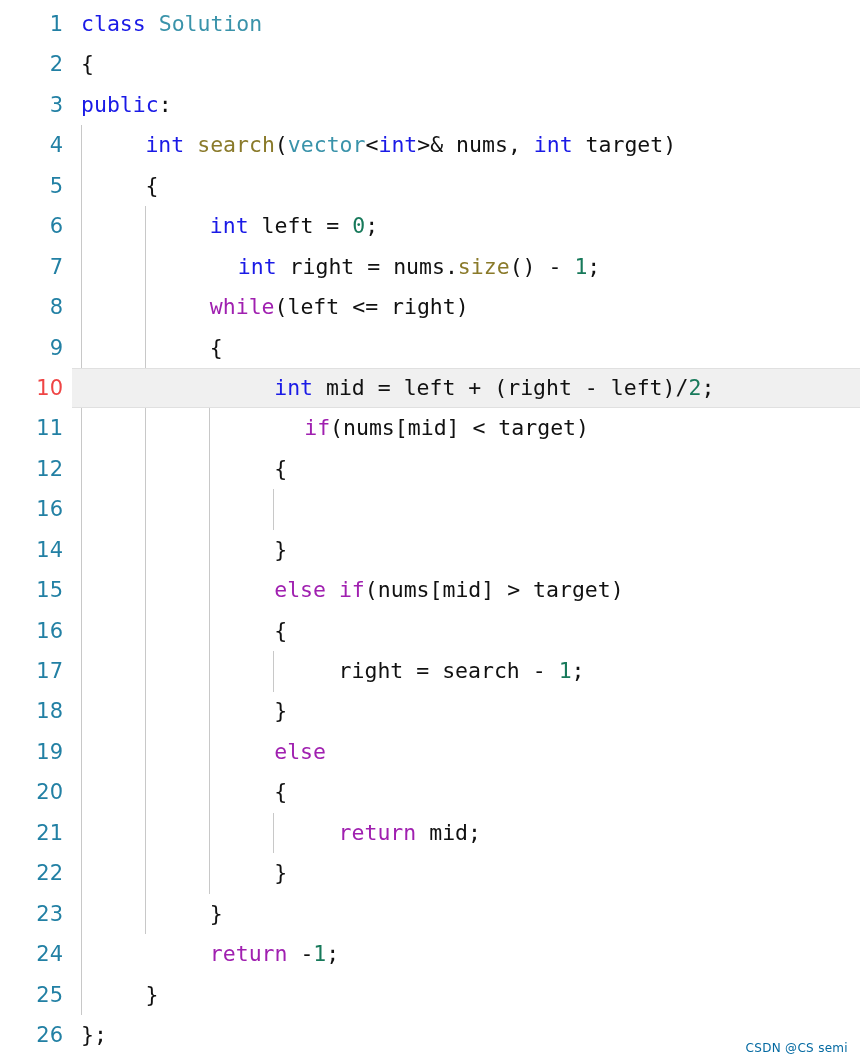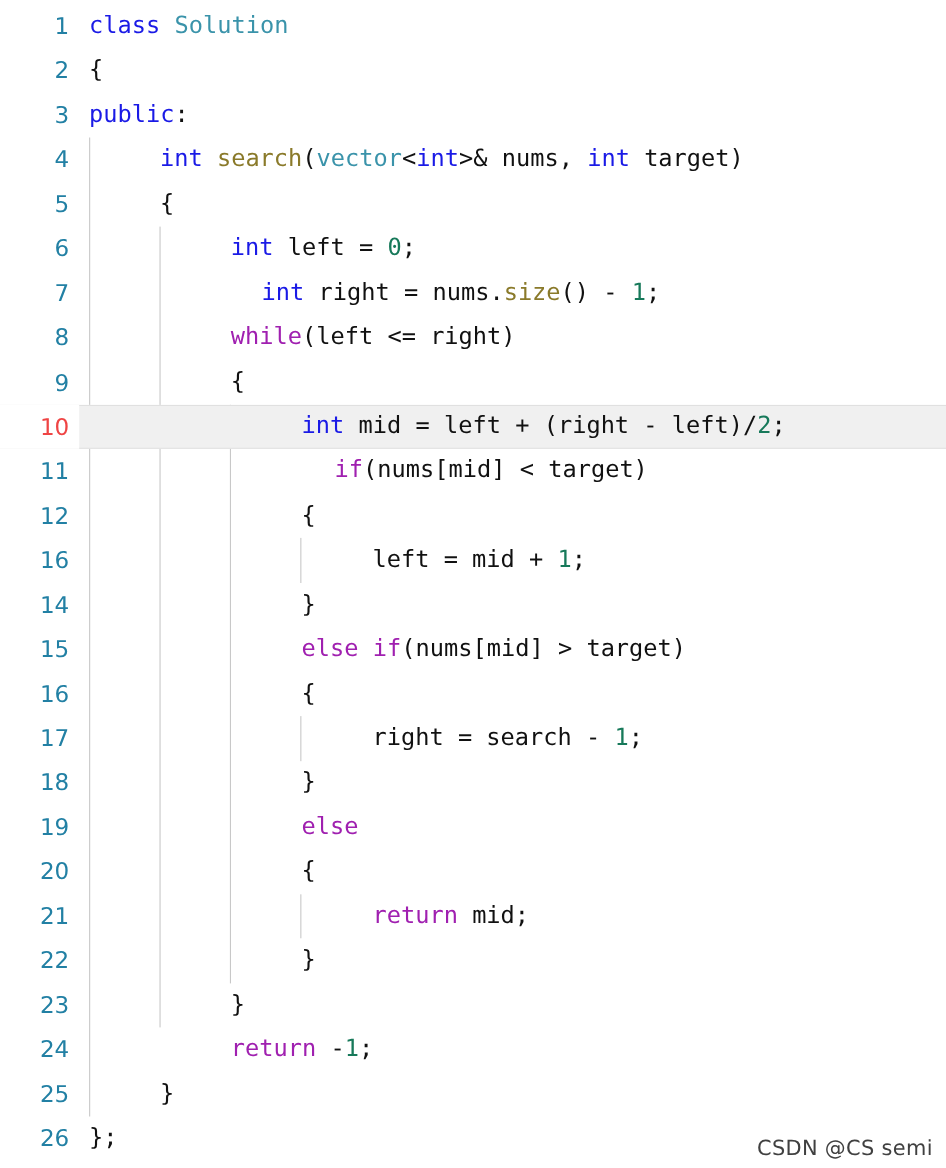--- a/index.html
+++ b/index.html
@@ -76,22 +76,22 @@
   .t-type    { color: #3a93aa; }   
   .t-fn      { color: #8a7a2a; }   
   .t-num     { color: #17795a; }   
   .t-plain   { color: #111111; }
 
   
   #watermark {
     position: absolute;
     right: 12px;
     bottom: 7px;
-    font-size: 19px;
-    color: #404040;
+    font-size: 12px;
+    color: #0369a1;
     font-family: "DejaVu Sans", "Liberation Sans", sans-serif;
     letter-spacing: 0.3px;
     z-index: 3;
   }
 </style>
 </head>
 <body>
 
 <div id="page">
 
@@ -110,21 +110,21 @@
       <div class="code-line"><div class="gutter-cell">3</div><div class="line-text" style="left: 81px;"><span class="t-kw">public</span><span class="t-plain">:</span></div></div>
       <div class="code-line"><div class="gutter-cell">4</div><div class="line-text" style="left: 145.4px;"><span class="t-kw">int</span><span class="t-plain"> </span><span class="t-fn">search</span><span class="t-plain">(</span><span class="t-type">vector</span><span class="t-plain">&lt;</span><span class="t-kw">int</span><span class="t-plain">&gt;&amp; nums, </span><span class="t-kw">int</span><span class="t-plain"> target)</span></div></div>
       <div class="code-line"><div class="gutter-cell">5</div><div class="line-text" style="left: 145.4px;"><span class="t-plain">{</span></div></div>
       <div class="code-line"><div class="gutter-cell">6</div><div class="line-text" style="left: 209.8px;"><span class="t-kw">int</span><span class="t-plain"> left = </span><span class="t-num">0</span><span class="t-plain">;</span></div></div>
       <div class="code-line"><div class="gutter-cell">7</div><div class="line-text" style="left: 209.8px; margin-left: 28px;"><span class="t-kw">int</span><span class="t-plain"> right = nums.</span><span class="t-fn">size</span><span class="t-plain">() - </span><span class="t-num">1</span><span class="t-plain">;</span></div></div>
       <div class="code-line"><div class="gutter-cell">8</div><div class="line-text" style="left: 209.8px;"><span class="t-ctrl">while</span><span class="t-plain">(left &lt;= right)</span></div></div>
       <div class="code-line"><div class="gutter-cell">9</div><div class="line-text" style="left: 209.8px;"><span class="t-plain">{</span></div></div>
       <div class="code-line current"><div class="gutter-cell">10</div><div class="line-text" style="left: 274.2px;"><span class="t-kw">int</span><span class="t-plain"> mid = left + (right - left)/</span><span class="t-num">2</span><span class="t-plain">;</span></div></div>
       <div class="code-line"><div class="gutter-cell">11</div><div class="line-text" style="left: 274.2px; margin-left: 30px;"><span class="t-ctrl">if</span><span class="t-plain">(nums[mid] &lt; target)</span></div></div>
       <div class="code-line"><div class="gutter-cell">12</div><div class="line-text" style="left: 274.2px;"><span class="t-plain">{</span></div></div>
-      <div class="code-line"><div class="gutter-cell">16</div><div class="line-text" style="left: 338.6px;"><span class="t-plain">left = mid + </span><span class="t-num">1</span><span class="t-plain">;</span></div></div>
+      <div class="code-line"><div class="gutter-cell">16</div></div>
       <div class="code-line"><div class="gutter-cell">14</div><div class="line-text" style="left: 274.2px;"><span class="t-plain">}</span></div></div>
       <div class="code-line"><div class="gutter-cell">15</div><div class="line-text" style="left: 274.2px;"><span class="t-ctrl">else</span><span class="t-plain"> </span><span class="t-ctrl">if</span><span class="t-plain">(nums[mid] &gt; target)</span></div></div>
       <div class="code-line"><div class="gutter-cell">16</div><div class="line-text" style="left: 274.2px;"><span class="t-plain">{</span></div></div>
       <div class="code-line"><div class="gutter-cell">17</div><div class="line-text" style="left: 338.6px;"><span class="t-plain">right = search - </span><span class="t-num">1</span><span class="t-plain">;</span></div></div>
       <div class="code-line"><div class="gutter-cell">18</div><div class="line-text" style="left: 274.2px;"><span class="t-plain">}</span></div></div>
       <div class="code-line"><div class="gutter-cell">19</div><div class="line-text" style="left: 274.2px;"><span class="t-ctrl">else</span></div></div>
       <div class="code-line"><div class="gutter-cell">20</div><div class="line-text" style="left: 274.2px;"><span class="t-plain">{</span></div></div>
       <div class="code-line"><div class="gutter-cell">21</div><div class="line-text" style="left: 338.6px;"><span class="t-ctrl">return</span><span class="t-plain"> mid;</span></div></div>
       <div class="code-line"><div class="gutter-cell">22</div><div class="line-text" style="left: 274.2px;"><span class="t-plain">}</span></div></div>
       <div class="code-line"><div class="gutter-cell">23</div><div class="line-text" style="left: 209.8px;"><span class="t-plain">}</span></div></div>

